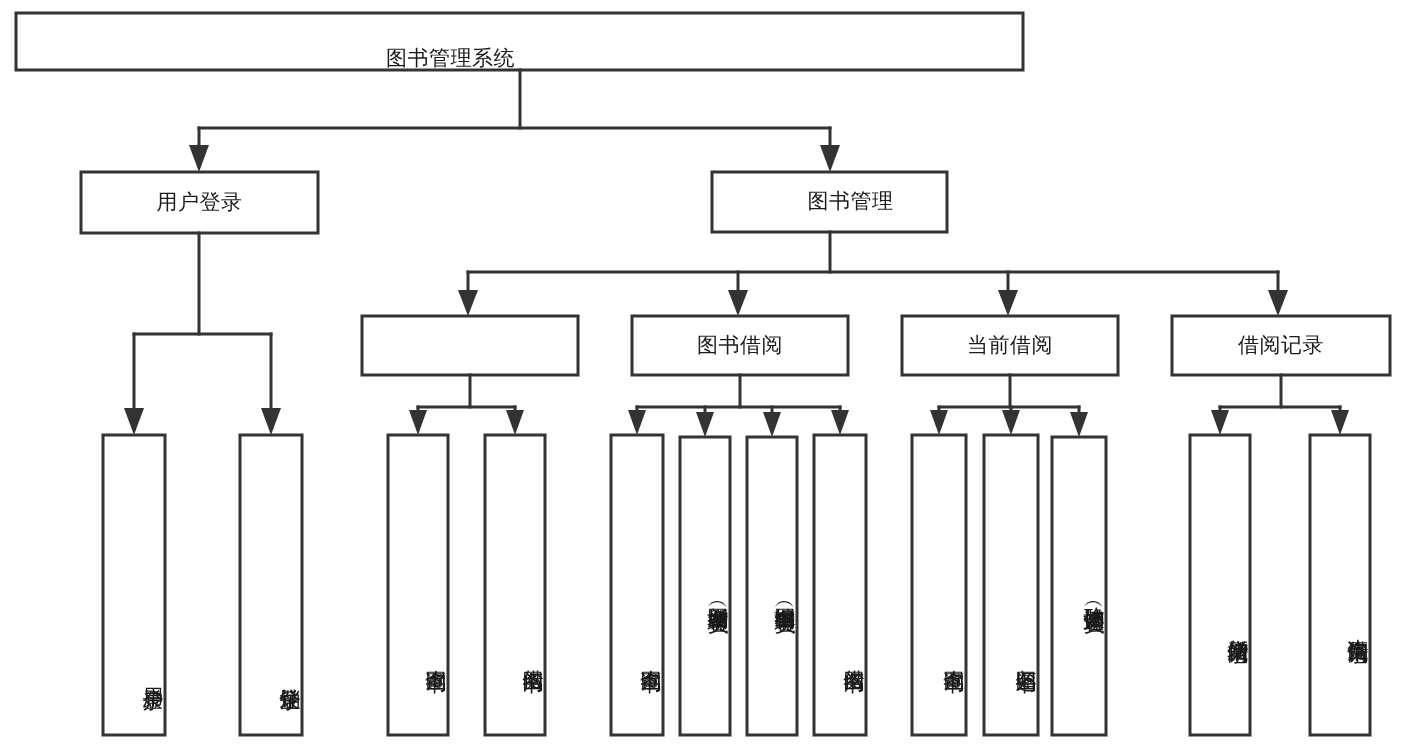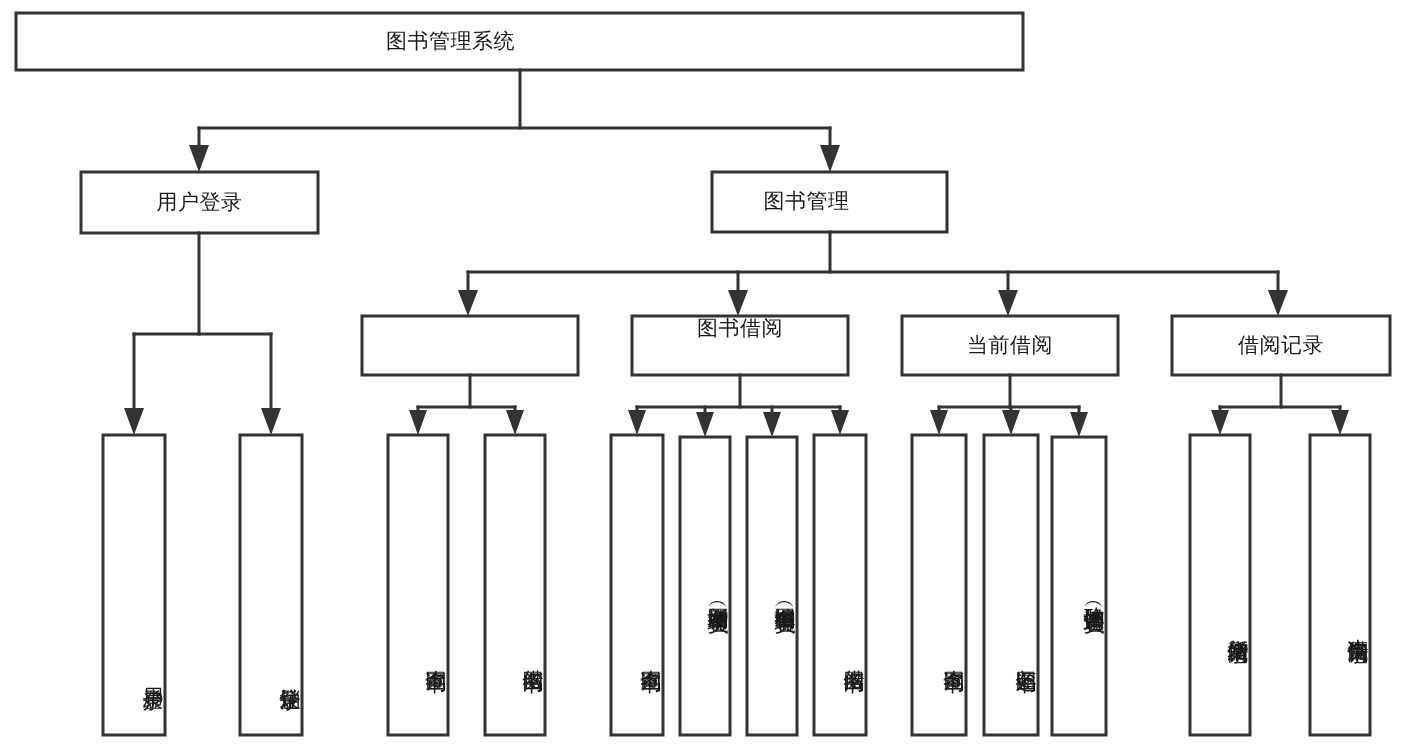--- a/index.html
+++ b/index.html
@@ -161,32 +161,32 @@
 
     <path class="connector" d="M 1281 375 L 1281 407"></path>
     <path class="connector" d="M 1220 407 L 1340 407"></path>
     <path class="connector" d="M 1220 407 L 1220 414"></path>
     <path class="connector" d="M 1340 407 L 1340 414"></path>
     <polygon class="arrow-head" points="1220,435 1211,410 1229,410"></polygon>
     <polygon class="arrow-head" points="1340,435 1331,410 1349,410"></polygon>
 
   </svg>
 
-  <div class="node-label-h" style="left:16px; top:13px; width:869px; height:57px;">
+  <div class="node-label-h" style="left:16px; top:30px; width:869px; height:57px;">
     <span>图书管理系统</span>
   </div>
 
   <div class="node-label-h" style="left:81px; top:172px; width:237px; height:61px;">
     <span>用户登录</span>
   </div>
-  <div class="node-label-h" style="left:712px; top:172px; width:189px; height:60px;">
+  <div class="node-label-h" style="left:712px; top:172px; width:189px; height:60px;padding-left:44px;">
     <span>图书管理</span>
   </div>
 
-  <div class="node-label-h" style="left:632px; top:299px; width:216px; height:59px;text-align:right;">
+  <div class="node-label-h" style="left:632px; top:316px; width:216px; height:59px;text-align:right;">
     <span>图书借阅</span>
   </div>
   <div class="node-label-h" style="left:902px; top:316px; width:216px; height:59px;">
     <span>当前借阅</span>
   </div>
   <div class="node-label-h" style="left:1172px; top:316px; width:218px; height:59px;">
     <span>借阅记录</span>
   </div>
 
   <div class="node-label-v" style="left:103px; top:435px; width:62px; height:300px; padding-top:88px;">

